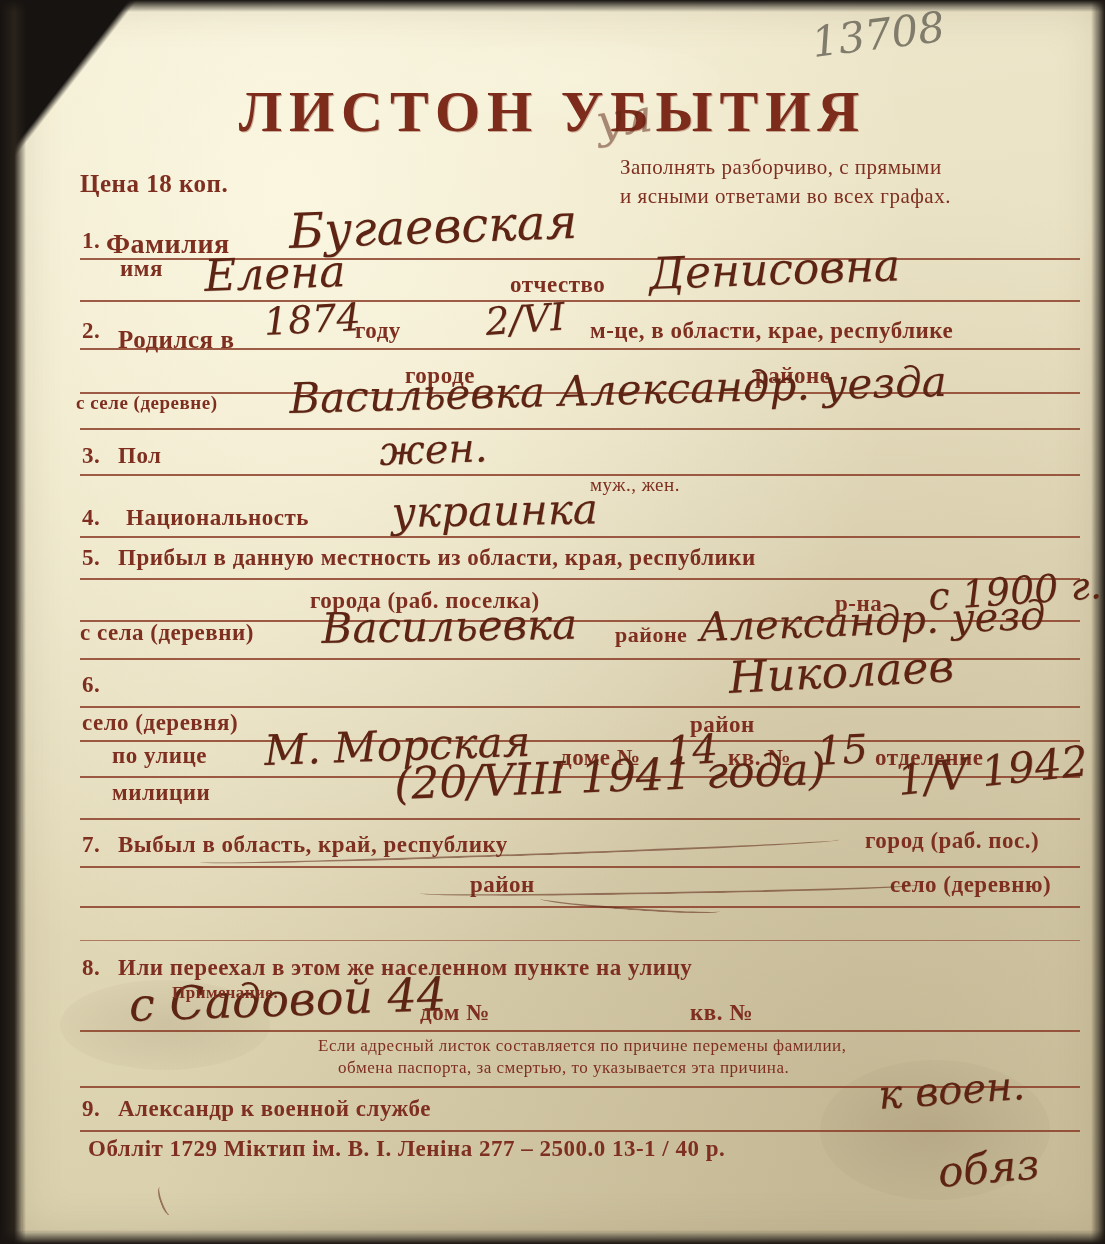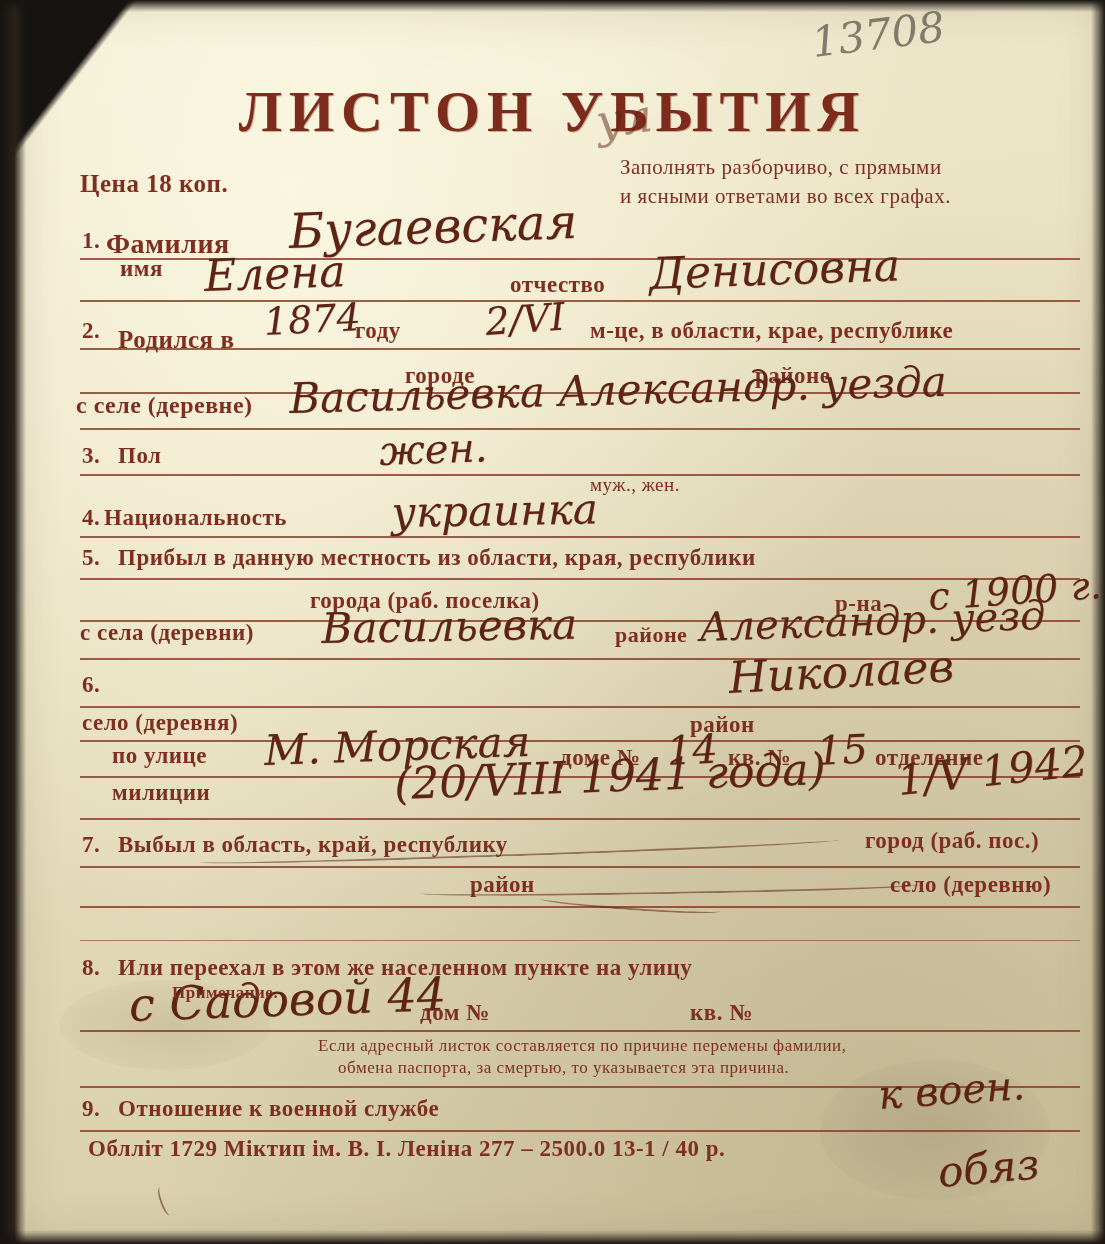--- a/index.html
+++ b/index.html
@@ -154,32 +154,32 @@
   <div class="hw" style="left:265px;top:300px;font-size:38px;transform:rotate(-3deg);">1874</div>
   <div class="pr bold" style="left:355px;top:318px;font-size:23px;">году</div>
   <div class="hw" style="left:487px;top:300px;font-size:38px;transform:rotate(-4deg);">2/VI</div>
   <div class="pr bold" style="left:590px;top:318px;font-size:23px;">м-це, в области,  крае, республике</div>
   <div class="rule" style="left:80px;top:348px;width:1000px;"></div>
 
   <div class="pr bold" style="left:385px;top:363px;font-size:23px;margin-left:20px;">городе</div>
   <div class="pr bold" style="left:755px;top:363px;font-size:23px;">районе</div>
   <div class="rule" style="left:80px;top:392px;width:1000px;"></div>
 
-  <div class="pr bold" style="left:76px;top:392px;font-size:24px;">с селе (деревне)</div>
+  <div class="pr bold" style="left:76px;top:392px;font-size:19px;">с селе (деревне)</div>
   <div class="hw" style="left:290px;top:374px;font-size:42px;transform:rotate(-1.5deg);">Васильевка  Александр. уезда</div>
   <div class="rule" style="left:80px;top:428px;width:1000px;"></div>
 
   <div class="pr bold" style="left:82px;top:443px;font-size:23px;">3.</div>
   <div class="pr bold" style="left:118px;top:443px;font-size:23px;">Пол</div>
   <div class="hw" style="left:380px;top:428px;font-size:40px;transform:rotate(-2deg);">жен.</div>
   <div class="rule" style="left:80px;top:474px;width:1000px;"></div>
   <div class="pr" style="left:590px;top:474px;font-size:19px;">муж., жен.</div>
 
   <div class="pr bold" style="left:82px;top:505px;font-size:23px;">4.</div>
-  <div class="pr bold" style="left:104px;top:505px;font-size:23px;text-align:right;">Национальность</div>
+  <div class="pr bold" style="left:126px;top:505px;font-size:23px;text-align:right;">Национальность</div>
   <div class="hw" style="left:392px;top:488px;font-size:42px;transform:rotate(-1deg);">украинка</div>
   <div class="rule" style="left:80px;top:536px;width:1000px;"></div>
 
   <div class="pr bold" style="left:82px;top:545px;font-size:23px;">5.</div>
   <div class="pr bold" style="left:118px;top:545px;font-size:23px;">Прибыл в данную местность из области,  края,  республики</div>
   <div class="rule" style="left:80px;top:578px;width:1000px;"></div>
 
   <div class="pr bold" style="left:310px;top:588px;font-size:23px;">города (раб. поселка)</div>
   <div class="pr bold" style="left:835px;top:591px;font-size:23px;">р-на</div>
   <div class="hw" style="left:930px;top:575px;font-size:38px;transform:rotate(-4deg);">с 1900 г.</div>
@@ -233,21 +233,21 @@
   <div class="pr bold" style="left:420px;top:1000px;font-size:23px;">дом №</div>
   <div class="pr bold" style="left:690px;top:1000px;font-size:23px;">кв. №</div>
   <div class="rule" style="left:80px;top:1030px;width:1000px;"></div>
 
   <div class="pr bold small" style="left:172px;top:983px;">Примечание.</div>
   <div class="pr small" style="left:318px;top:1036px;">Если адресный листок составляется по причине перемены фамилии,</div>
   <div class="pr small" style="left:338px;top:1058px;">обмена паспорта, за смертью, то указывается эта причина.</div>
   <div class="rule" style="left:80px;top:1086px;width:1000px;"></div>
 
   <div class="pr bold" style="left:82px;top:1096px;font-size:23px;">9.</div>
-  <div class="pr bold" style="left:118px;top:1096px;font-size:23px;">Отношение к военной службе</div>
+  <div class="pr bold" style="left:118px;top:1096px;font-size:23px;">Александр к военной службе</div>
   <div class="hw" style="left:880px;top:1072px;font-size:40px;transform:rotate(-4deg);">к воен.</div>
   <div class="rule" style="left:80px;top:1130px;width:1000px;"></div>
 
   <div class="pr bold" style="left:88px;top:1136px;font-size:23px;">Обллiт 1729    Мiктип iм. В. I. Ленiна    277 – 2500.0 13-1 / 40  р.</div>
   <div class="hw" style="left:940px;top:1148px;font-size:42px;transform:rotate(-5deg);">обяз</div>
 
   <div class="hw" style="left:600px;top:95px;font-size:46px;opacity:0.5;transform:rotate(-8deg);">ул</div>
   <div class="stroke" style="left:150px;top:1196px;width:30px;transform:rotate(70deg);"></div>
 </div>
 

